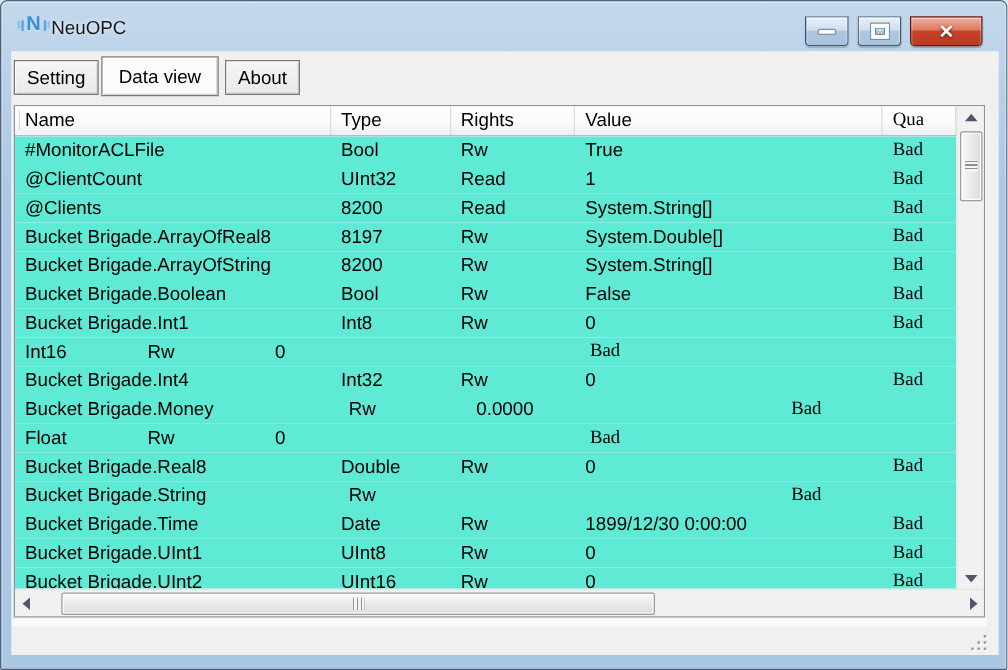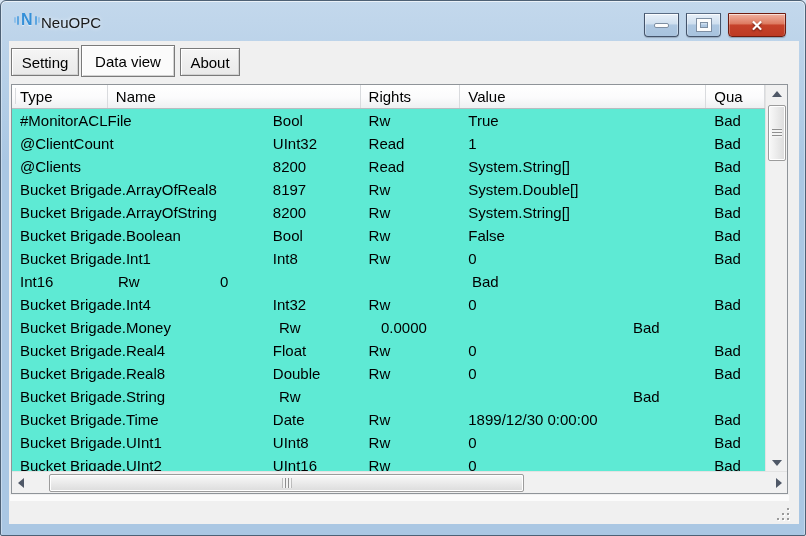--- a/index.html
+++ b/index.html
@@ -59,21 +59,21 @@
   .lv-header{position:absolute;left:0;top:0;width:753px;height:24px;
     background:linear-gradient(180deg,#ffffff 0%,#fbfbfc 55%,#eef0f2 100%);
     border-bottom:1px solid #b8bcc0;display:flex;z-index:3;}
   .lv-header::before{content:"";position:absolute;left:3px;top:3px;bottom:4px;width:1px;background:var(--c-header_separator,#d9dbde);}
   .hcell{height:100%;padding:3px 0 0 8px;font-size:15px;color:#000;border-right:1px solid var(--c-header_separator,#d9dbde);overflow:hidden;white-space:nowrap;}
 
   .col-name{width:259px;}
   .col-type{width:98px;}
   .col-rights{width:102px;}
   .col-value{width:252px;}
-  .col-qua{width:60px;}
+  .col-qua{width:60px;font-family:Liberation Serif, serif;}
 
   .lv-rows{position:absolute;left:0;top:24px;width:753px;height:362px;overflow:hidden;}
   .lv-row{display:flex;height:23px;background:#5eead4;}
   .lv-cell{height:23px;padding:3px 0 0 8px;font-size:15px;color:var(--c-table_text,#000);white-space:nowrap;overflow:hidden;}
 
   
   .vscroll{position:absolute;right:0;top:0;width:22px;height:386px;background:var(--c-scroll_track,#f1f1f1);border-left:1px solid #e3e3e3;z-index:4;}
   .hscroll{position:absolute;left:0;bottom:0;width:775px;height:22px;background:var(--c-scroll_track,#f1f1f1);border-top:1px solid #e3e3e3;z-index:5;}
 
   .sb-btn{position:absolute;display:flex;align-items:center;justify-content:center;}
@@ -134,22 +134,22 @@
     <div class="tabs">
       <div class="tab tab-setting">Setting</div>
       <div class="tab tab-dataview active">Data view</div>
       <div class="tab tab-about">About</div>
     </div>
 
     <div class="listview">
       <div class="lv-inner">
 
         <div class="lv-header">
+          <div class="hcell col-name">Name</div>
           <div class="hcell col-type">Type</div>
-          <div class="hcell col-name">Name</div>
           <div class="hcell col-rights">Rights</div>
           <div class="hcell col-value">Value</div>
           <div class="hcell col-qua">Qua</div>
         </div>
 
         <div class="lv-rows">
             <div class="lv-row">
               <div class="lv-cell col-name">#MonitorACLFile</div>
               <div class="lv-cell col-type">Bool</div>
               <div class="lv-cell col-rights">Rw</div>
@@ -211,21 +211,20 @@
               <div class="lv-cell col-value">0</div>
               <div class="lv-cell col-qua">Bad</div>
             </div>
             <div class="lv-row">
               <div class="lv-cell col-name">Bucket Brigade.Money</div>
               <div class="lv-cell col-rights">Rw</div>
               <div class="lv-cell col-value">0.0000</div>
               <div class="lv-cell col-qua">Bad</div>
             </div>
             <div class="lv-row">
-              <div class="lv-cell col-name">Bucket Brigade.Real4</div>
               <div class="lv-cell col-type">Float</div>
               <div class="lv-cell col-rights">Rw</div>
               <div class="lv-cell col-value">0</div>
               <div class="lv-cell col-qua">Bad</div>
             </div>
             <div class="lv-row">
               <div class="lv-cell col-name">Bucket Brigade.Real8</div>
               <div class="lv-cell col-type">Double</div>
               <div class="lv-cell col-rights">Rw</div>
               <div class="lv-cell col-value">0</div>

